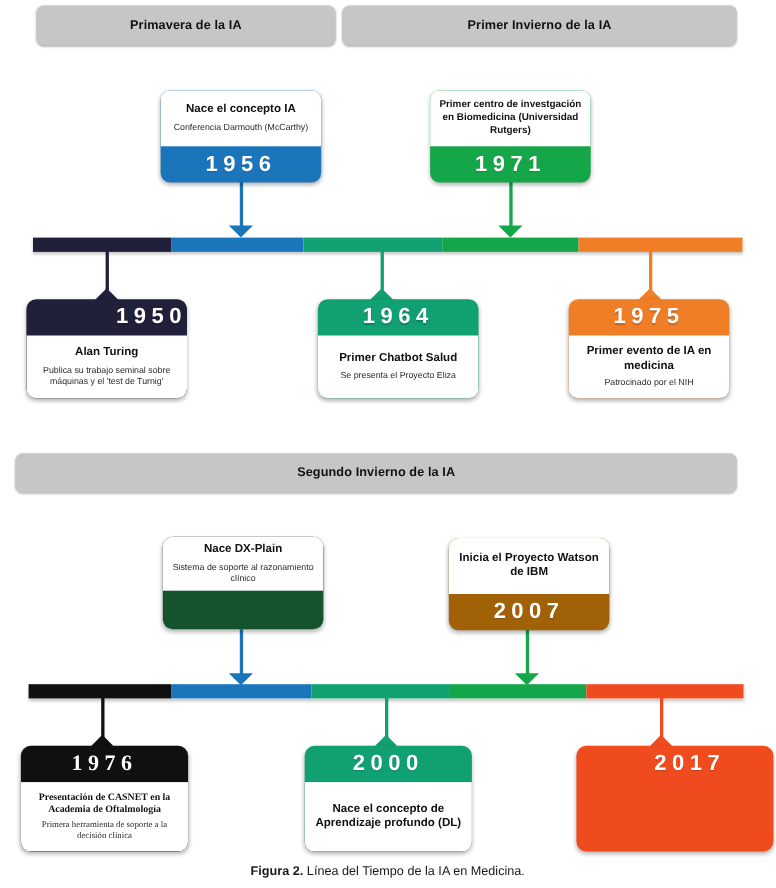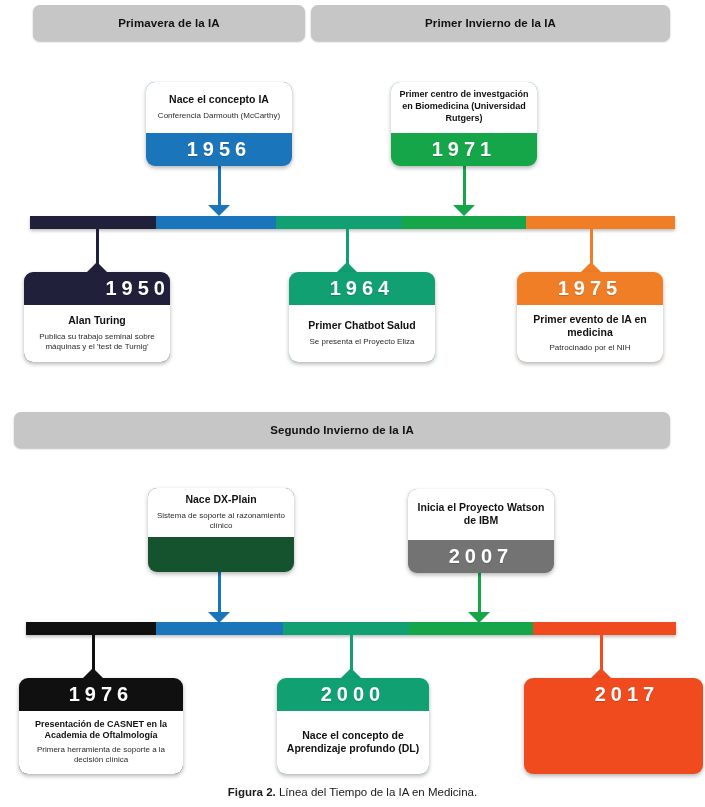--- a/index.html
+++ b/index.html
@@ -220,28 +220,28 @@
   <div class="arrow-up" style="left:590px; top:668px; border-bottom:11px solid #ef4b1e;"></div>
 
   <div class="card" style="left:148px; top:488px; width:146px; height:84px; background:#14532d;gap:36px;">
     <div class="card-body">
       <p class="card-title">Nace DX-Plain</p>
       <p class="card-sub">Sistema de soporte al razonamiento clínico</p>
     </div>
     <div class="card-year">1986</div>
   </div>
 
-  <div class="card" style="left:408px; top:489px; width:146px; height:84px; background:#737373;">
+  <div class="card" style="left:408px; top:489px; width:146px; height:84px; background:#a16207;">
     <div class="card-body">
       <p class="card-title">Inicia el Proyecto Watson de IBM</p>
     </div>
     <div class="card-year">2007</div>
   </div>
 
-  <div class="card" style="left:19px; top:678px; width:164px; height:96px; background:#101010;">
+  <div class="card" style="left:19px; top:678px; width:152px; height:96px; background:#101010;font-family:Liberation Serif, serif;">
     <div class="card-year">1976</div>
     <div class="card-body">
       <p class="card-title" style="font-size:9px;">Presentación de CASNET en la Academia de Oftalmología</p>
       <p class="card-sub tight">Primera herramienta de soporte a la decisión clínica</p>
     </div>
   </div>
 
   <div class="card" style="left:277px; top:678px; width:152px; height:96px; background:#10a071;">
     <div class="card-year">2000</div>
     <div class="card-body">

